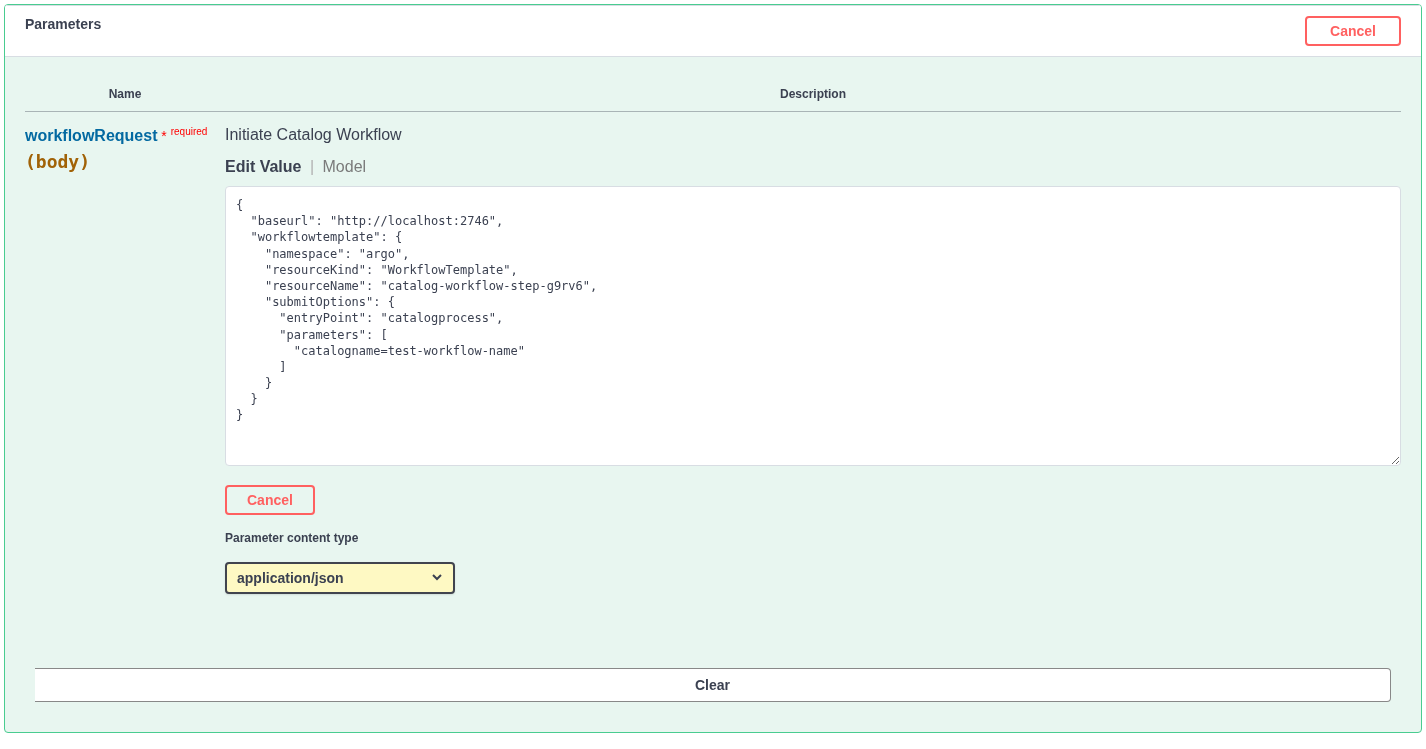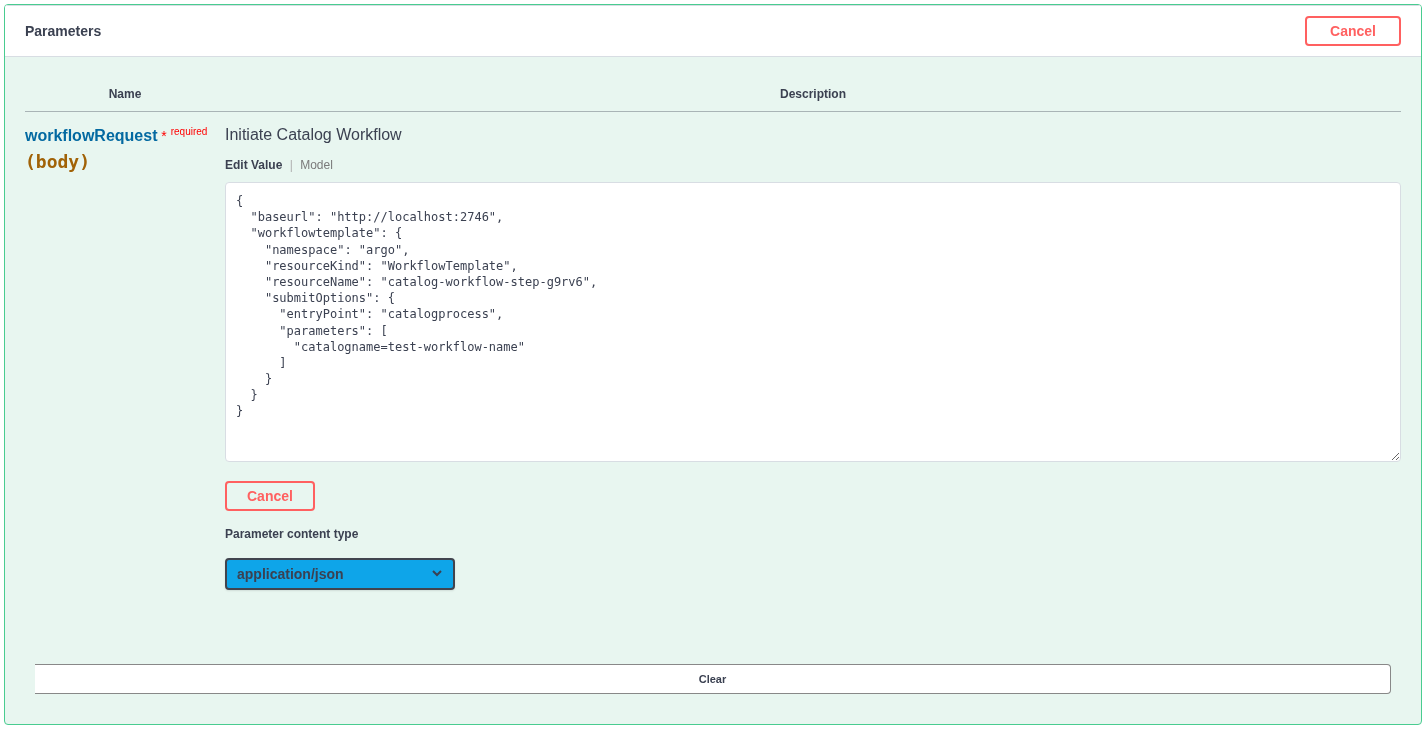--- a/index.html
+++ b/index.html
@@ -37,21 +37,21 @@
     font-weight: 700;
     font-size: 16px;
     color: #3b4151;
   }
   .summary {
     font-size: 13px;
     color: #3b4151;
   }
   .params-bar {
     display: flex;
-    align-items: center;
+    align-items: flex-start;
     justify-content: space-between;
     background: #fff;
     border-top: 1px solid #d8dde3;
     border-bottom: 1px solid #d8dde3;
     padding: 10px 20px;
     min-height: 50px;
   }
   .params-bar h3 {
     font-size: 14px;
     font-weight: 700;
@@ -104,21 +104,21 @@
     color: #a16207;
     font-weight: 600;
     margin-top: 6px;
   }
   .param-desc {
     font-size: 16px;
     color: #3b4151;
     margin-bottom: 14px;
   }
   .tab-row {
-    font-size: 12px;
+    font-size: 16px;
     color: #3b4151;
     margin-bottom: 10px;
   }
   .tab-row .active { font-weight: 700; cursor: pointer; }
   .tab-row .sep { color: #b0b0b0; margin: 0 4px; }
   .tab-row .inactive { color: #7a7a7a; cursor: pointer; }
   textarea.body-editor {
     width: 100%;
     min-height: 280px;
     background: #fff;
@@ -151,21 +151,21 @@
     margin-bottom: 17px;
   }
   .ct-select-wrap {
     position: relative;
     display: inline-block;
   }
   select.ct-select {
     appearance: none;
     -webkit-appearance: none;
     border: 2px solid #41444e;
-    background: #0ea5e9;
+    background: #fef9c3;
     border-radius: 4px;
     padding: 6px 40px 6px 10px;
     font-size: 14px;
     font-weight: 700;
     color: #3b4151;
     min-width: 230px;
     cursor: pointer;
     box-shadow: 0 1px 2px rgba(0,0,0,0.1);
   }
   .ct-select-wrap .chev {
@@ -191,21 +191,21 @@
     padding: 8px 0;
     border-top-left-radius: 4px;
     border-bottom-left-radius: 4px;
     cursor: pointer;
   }
   .btn-clear {
     flex: 1;
     background: #fff;
     color: #3b4151;
     font-weight: 700;
-    font-size: 11px;
+    font-size: 14px;
     border: 1px solid #888;
     padding: 8px 0;
     border-top-right-radius: 4px;
     border-bottom-right-radius: 4px;
     border-left: none;
     cursor: pointer;
   }
 </style>
 </head>
 <body>

